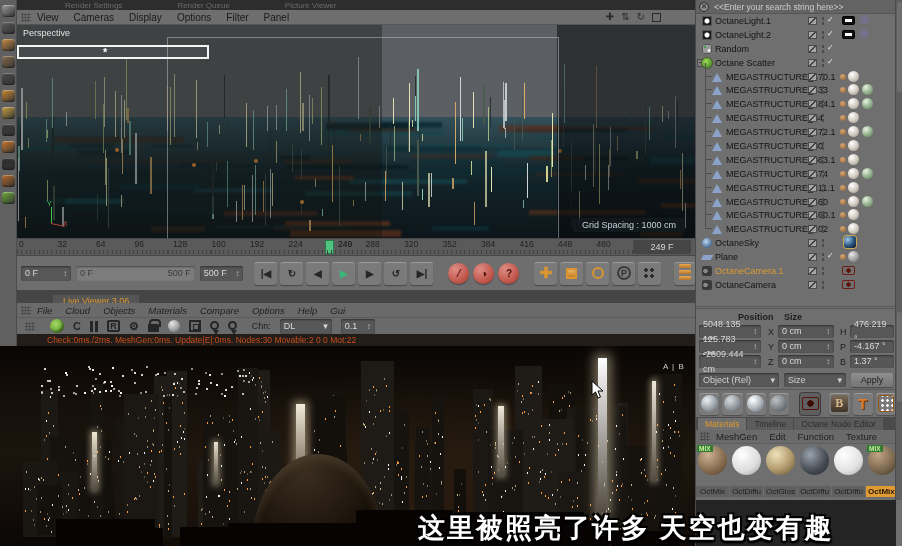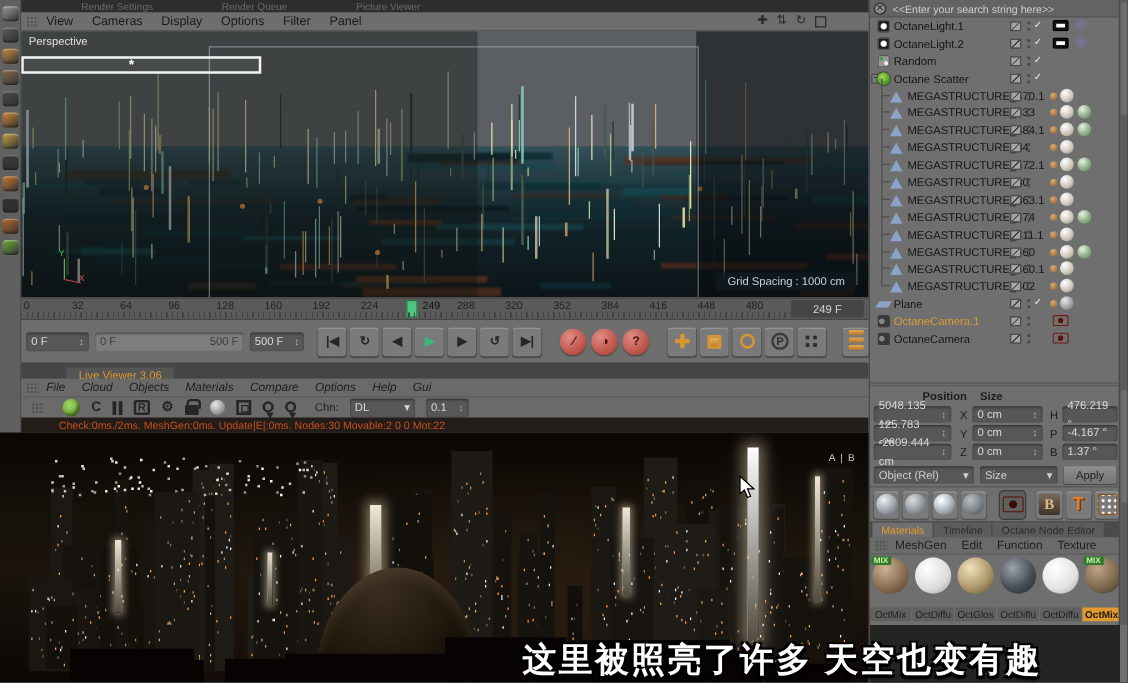--- a/index.html
+++ b/index.html
@@ -863,20 +863,27 @@
         <div class="obj-row">
           <div class="tree-l"></div>
           <div class="oi mesh" style="left: 16px;"></div>
           <span class="obj-label" style="margin-left: 30px;">MEGASTRUCTURE_402</span>
           <div class="patch"></div>
           <div class="dots2"></div>
           <div class="th dot"></div>
           <div class="th pearl"></div>
         </div>
         <div class="obj-row">
+          <div class="oi sky" style="left: 6px;"></div>
+          <span class="obj-label" style="margin-left: 19px;">OctaneSky</span>
+          <div class="patch"></div>
+          <div class="dots2"></div>
+          <div class="th skysphere"></div>
+        </div>
+        <div class="obj-row">
           <div class="oi plane" style="left: 6px;"></div>
           <span class="obj-label" style="margin-left: 19px;">Plane</span>
           <div class="patch"></div>
           <div class="dots2"></div>
           <div class="chk">✓</div>
           <div class="th dot"></div>
           <div class="th greysphere"></div>
         </div>
         <div class="obj-row">
           <div class="oi camera" style="left: 6px;"></div>

